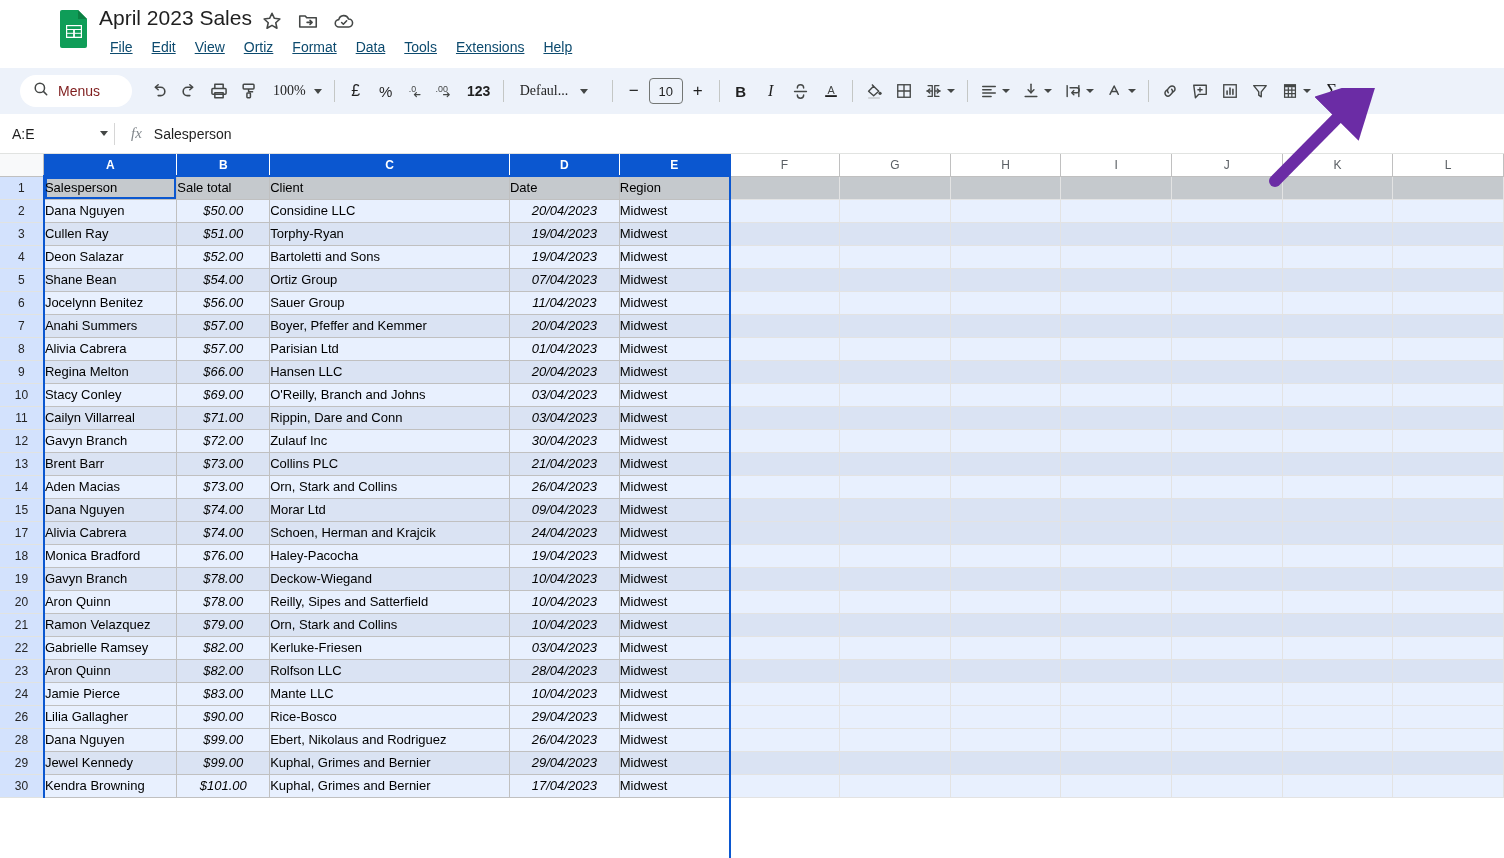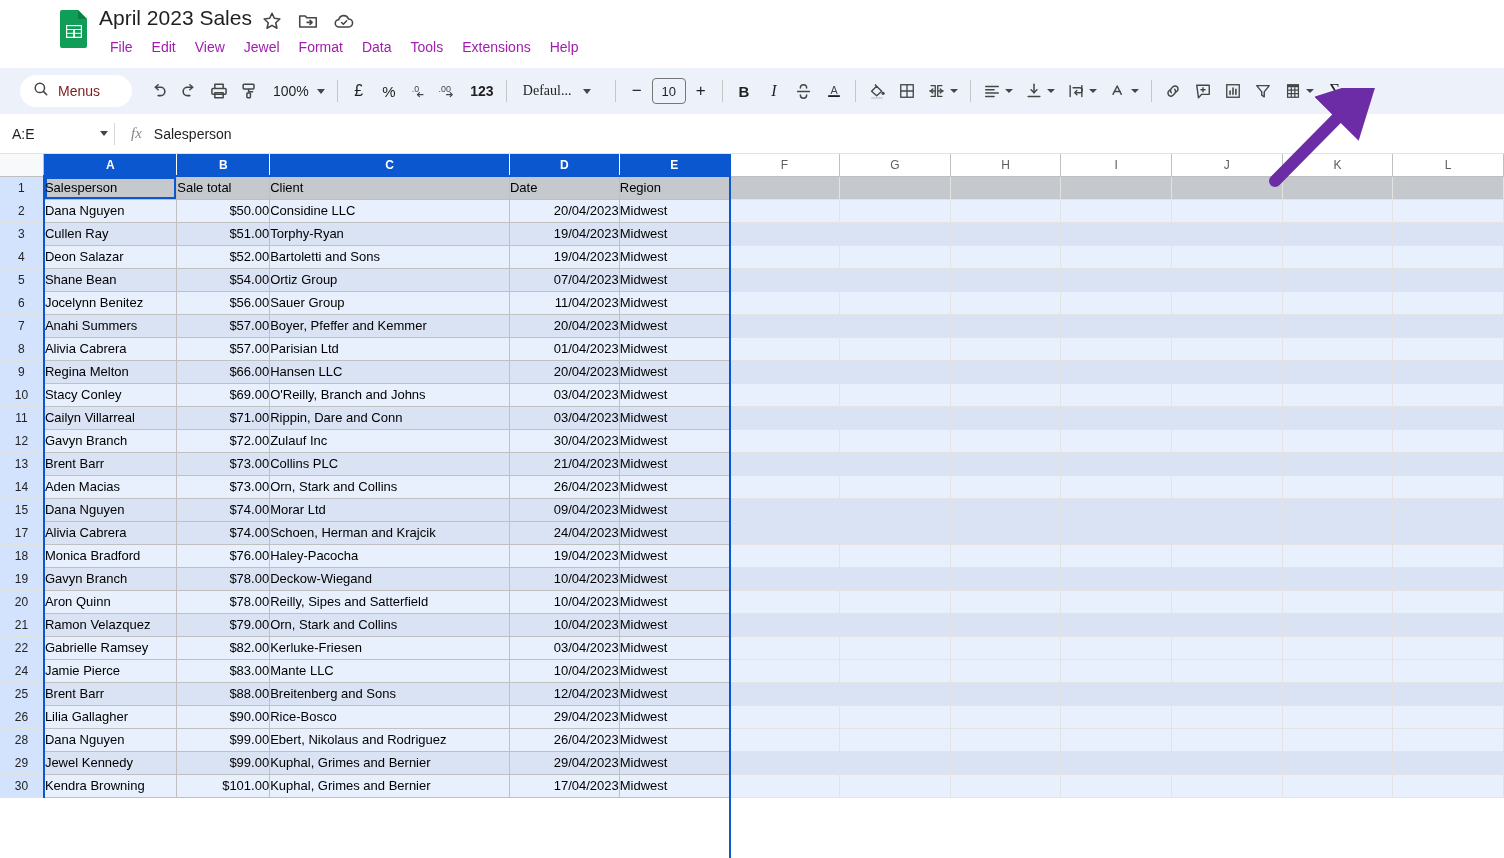--- a/index.html
+++ b/index.html
@@ -28,22 +28,22 @@
   .title-icons {
     position: absolute; left: 220px; top: 10px;
     display: flex; gap: 14px; align-items: center;
   }
   .ticon { width: 22px; height: 22px; display: block; }
   .menubar {
     position: absolute; left: 62px; top: 36px;
     display: flex; gap: 5px; align-items: center;
   }
   .menu-item {
-    font-size: 14px; color: #a21caf; padding: 3px 7px;
-    border-radius: 4px; cursor: default; white-space: nowrap;
+    font-size: 14px; color: #0c4a6e; padding: 3px 7px;
+    border-radius: 4px; cursor: default; white-space: nowrap; text-decoration: underline;
   }
 
   
   .toolbar {
     position: absolute; left: 0; top: 68px; width: 1504px; height: 46px;
     background: #edf2fa;
     display: flex; align-items: center;
   }
   .tb-search {
     margin-left: 20px; height: 32px; min-width: 112px;
@@ -62,21 +62,21 @@
     font-size: 14px; color: #1f1f1f; display: flex;
     align-items: center; justify-content: center;
   }
   .tb-sep {
     width: 1px; height: 22px; background: #c4c7c5; margin: 0 6px; flex: 0 0 auto;
   }
   .tb-zoom {
     height: 30px; border-radius: 4px; display: flex; align-items: center;
     gap: 8px; padding: 0 6px 0 9px; cursor: default; flex: 0 0 auto;
   }
-  .tb-zoom-label { font-size: 14px; color: #1f1f1f; }
+  .tb-zoom-label { font-size: 14px; color: #1f1f1f; font-family: Liberation Serif, serif; }
   .tb-font {
     height: 30px; border-radius: 4px; display: flex; align-items: center;
     gap: 12px; padding: 0 6px 0 10px; cursor: default;
     width: 96px; flex: 0 0 auto;
   }
   .tb-font-label {
     font-size: 14px; color: #1f1f1f; overflow: hidden;
     white-space: nowrap; text-overflow: clip; font-family: Liberation Serif, serif;
   }
   .tb-size-box {
@@ -145,21 +145,21 @@
     border-right: 1px solid #c0c0c0; border-bottom: 1px solid #e1e3e1;
   }
   .rowhdr.sel { background: #d3e2fd; color: #242424; border-right: 2px solid #0b57d0; }
   
   td.cell {
     height: 23px; font-size: 13px; color: #000000;
     padding: 0 3px; vertical-align: middle; white-space: nowrap;
     border-right: 1px solid #c0c0c0; border-bottom: 1px solid #c0c0c0;
     overflow: hidden;
   }
-  td.cell.num { text-align: right; }
+  td.cell.num { text-align: center; font-style: italic; }
   td.cell.empty { background: #ffffff; border-right: 1px solid #e3e3e3;
                   border-bottom: 1px solid #e3e3e3; }
   tr.hdrrow td.cell { background: #c5c9cd; }
   tr.band-a td.cell { background: #e8f0fe; }
   tr.band-b td.cell { background: #dae3f3; }
   td.active {
     box-shadow: inset 0 0 0 2px #0b57d0;
   }
   
   .seledge {
@@ -211,21 +211,21 @@
         <path d="M6.6 18.5a4 4 0 0 1-.3-8 5.5 5.5 0 0 1 10.6-.6 3.8 3.8 0 0 1 .3 8.6z"></path>
         <path d="M9.4 13.6l1.9 1.9 3.6-3.8" stroke-linecap="round"></path>
       </svg>
     </span>
   </div>
 
   <div class="menubar">
     <span class="menu-item">File</span>
     <span class="menu-item">Edit</span>
     <span class="menu-item">View</span>
-    <span class="menu-item">Jewel</span>
+    <span class="menu-item">Ortiz</span>
     <span class="menu-item">Format</span>
     <span class="menu-item">Data</span>
     <span class="menu-item">Tools</span>
     <span class="menu-item">Extensions</span>
     <span class="menu-item">Help</span>
   </div>
 </div>
 
 <div class="toolbar">
 
@@ -784,41 +784,41 @@
           <td class="cell num">03/04/2023</td>
           <td class="cell">Midwest</td>
           <td class="cell empty"></td>
           <td class="cell empty"></td>
           <td class="cell empty"></td>
           <td class="cell empty"></td>
           <td class="cell empty"></td>
           <td class="cell empty"></td>
           <td class="cell empty"></td>
         </tr>
+        <tr class="band-b">
+          <td class="rowhdr sel">23</td>
+          <td class="cell">Aron Quinn</td>
+          <td class="cell num">$82.00</td>
+          <td class="cell">Rolfson LLC</td>
+          <td class="cell num">28/04/2023</td>
+          <td class="cell">Midwest</td>
+          <td class="cell empty"></td>
+          <td class="cell empty"></td>
+          <td class="cell empty"></td>
+          <td class="cell empty"></td>
+          <td class="cell empty"></td>
+          <td class="cell empty"></td>
+          <td class="cell empty"></td>
+        </tr>
         <tr class="band-a">
           <td class="rowhdr sel">24</td>
           <td class="cell">Jamie Pierce</td>
           <td class="cell num">$83.00</td>
           <td class="cell">Mante LLC</td>
           <td class="cell num">10/04/2023</td>
-          <td class="cell">Midwest</td>
-          <td class="cell empty"></td>
-          <td class="cell empty"></td>
-          <td class="cell empty"></td>
-          <td class="cell empty"></td>
-          <td class="cell empty"></td>
-          <td class="cell empty"></td>
-          <td class="cell empty"></td>
-        </tr>
-        <tr class="band-b">
-          <td class="rowhdr sel">25</td>
-          <td class="cell">Brent Barr</td>
-          <td class="cell num">$88.00</td>
-          <td class="cell">Breitenberg and Sons</td>
-          <td class="cell num">12/04/2023</td>
           <td class="cell">Midwest</td>
           <td class="cell empty"></td>
           <td class="cell empty"></td>
           <td class="cell empty"></td>
           <td class="cell empty"></td>
           <td class="cell empty"></td>
           <td class="cell empty"></td>
           <td class="cell empty"></td>
         </tr>
         <tr class="band-a">

